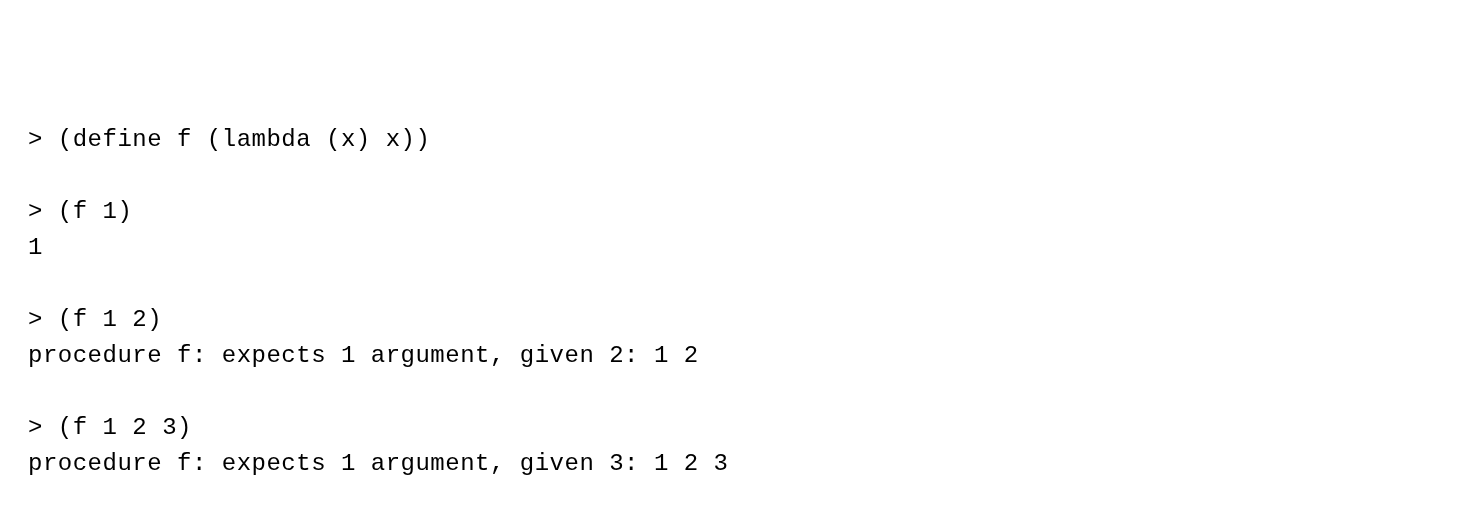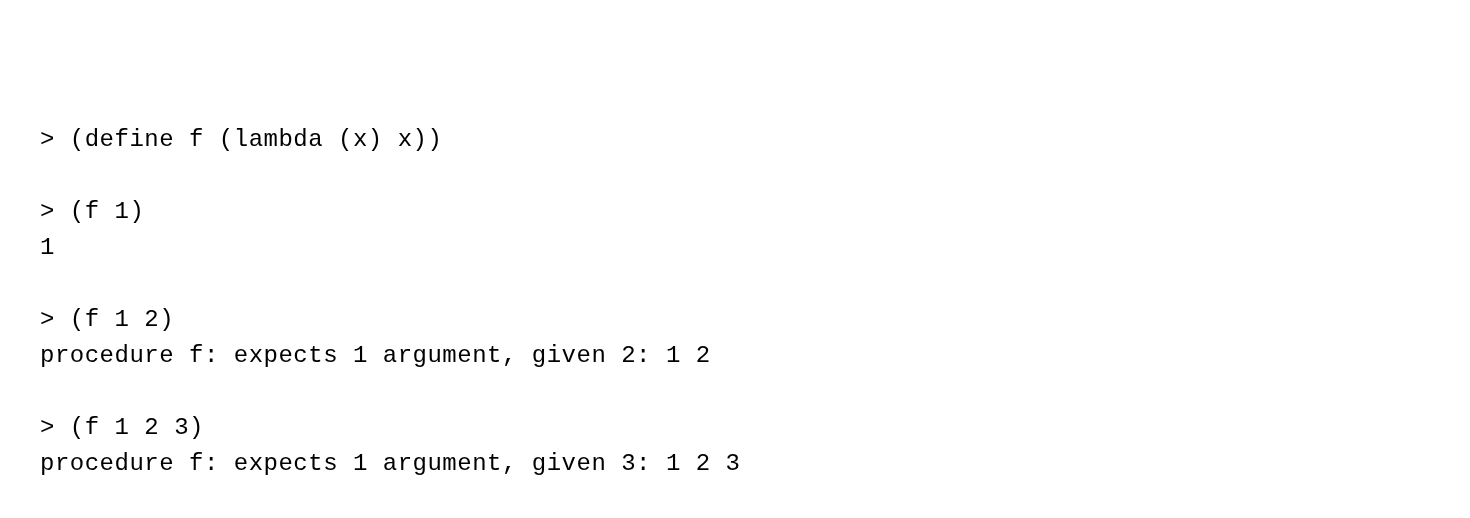--- a/index.html
+++ b/index.html
@@ -13,21 +13,20 @@
       font-size: 24px;
       line-height: 1.5;
       padding: 14px 28px;
       color: #000000;
       white-space: pre;
       letter-spacing: 0.5px;
     }
     .line {
       display: block;
       min-height: 1.5em;
-      margin-left: 12px;
     }
     .blank {
       display: block;
       height: 1.5em;
     }
   </style>
 </head>
 <body>
 
 

